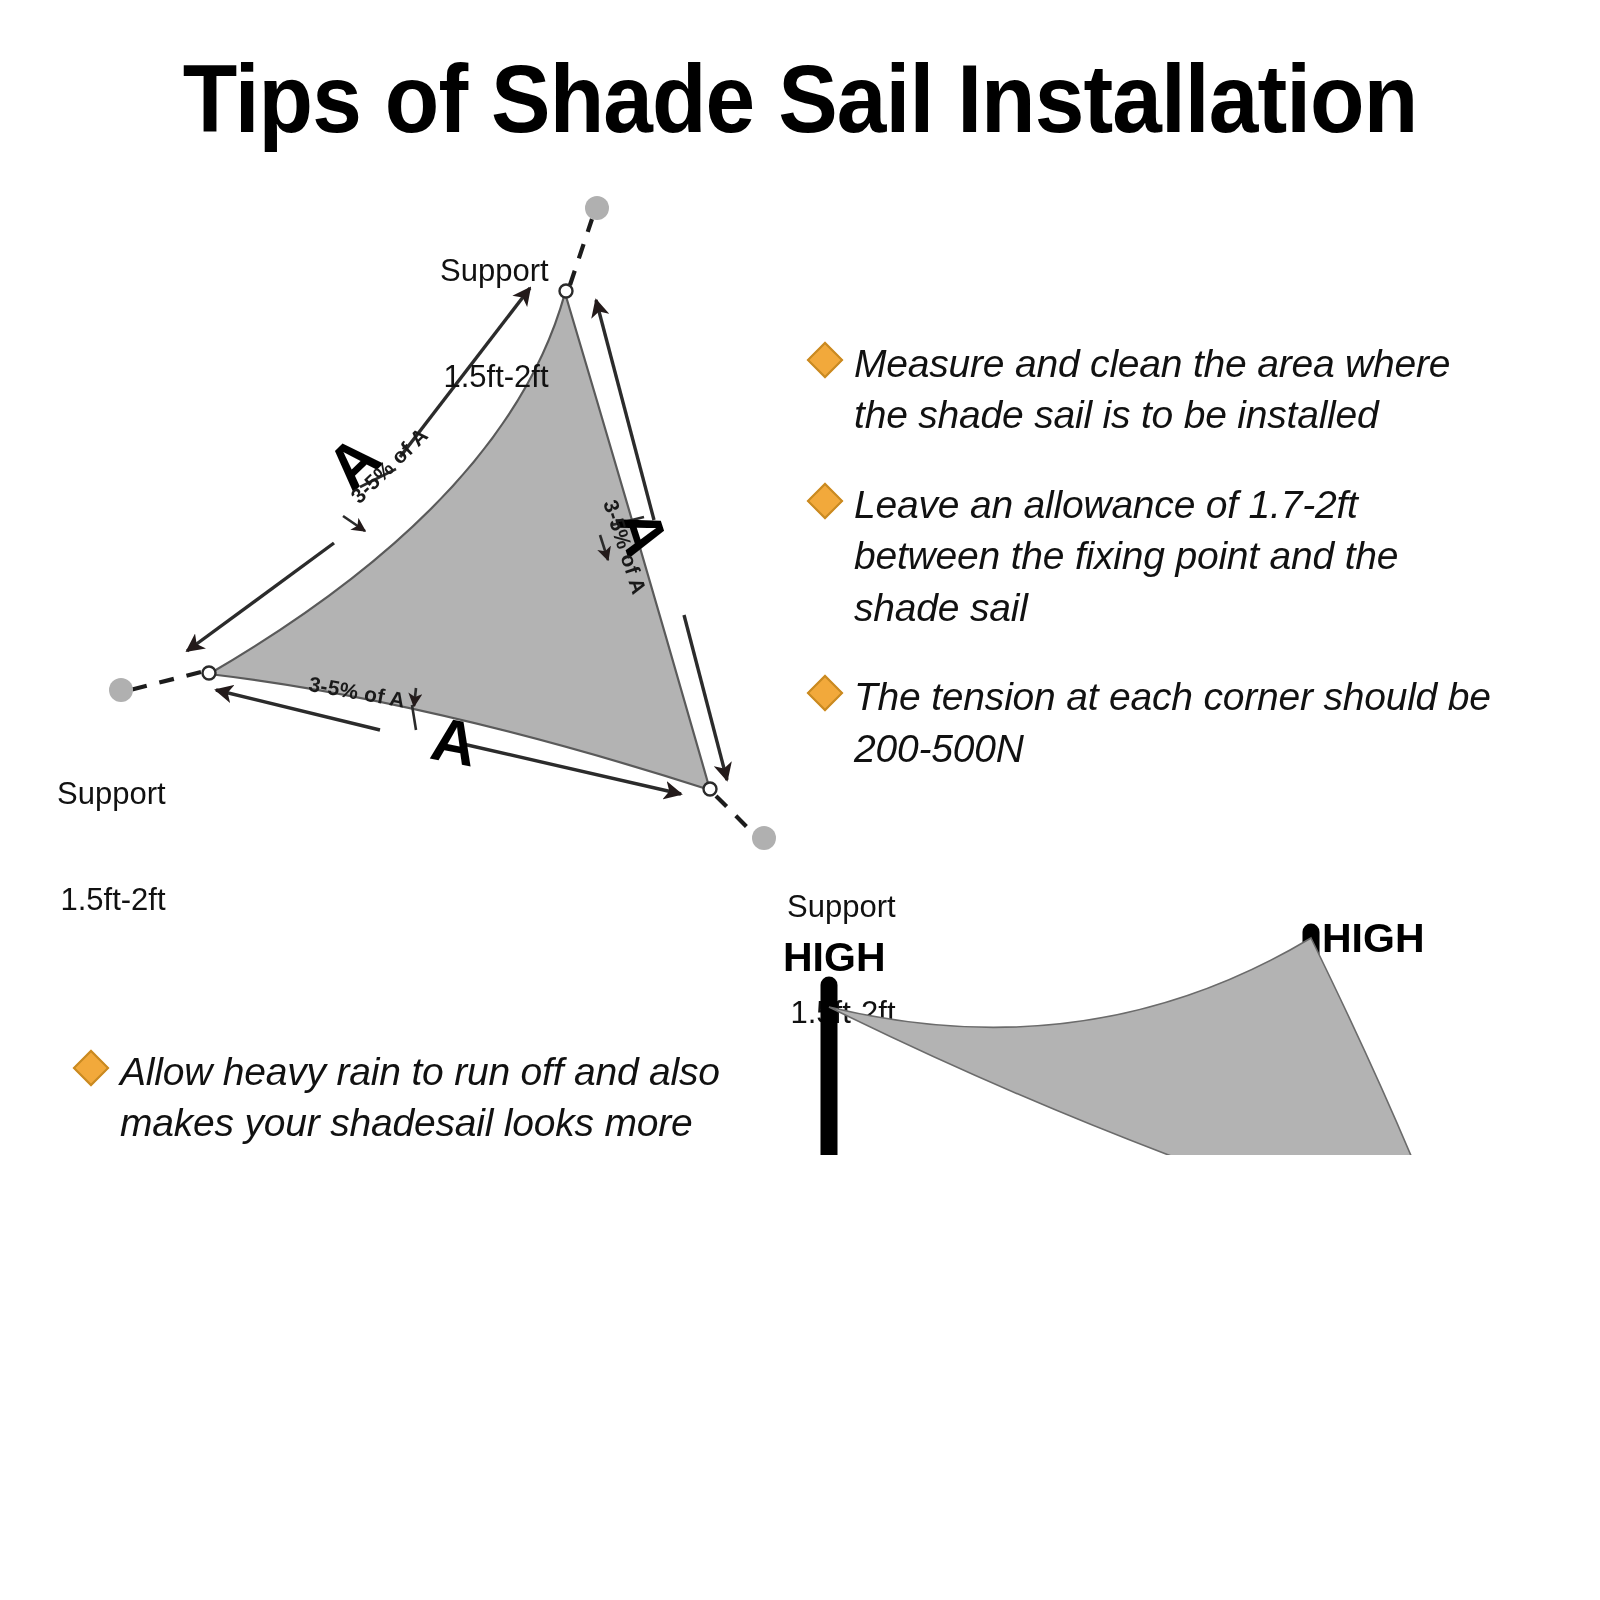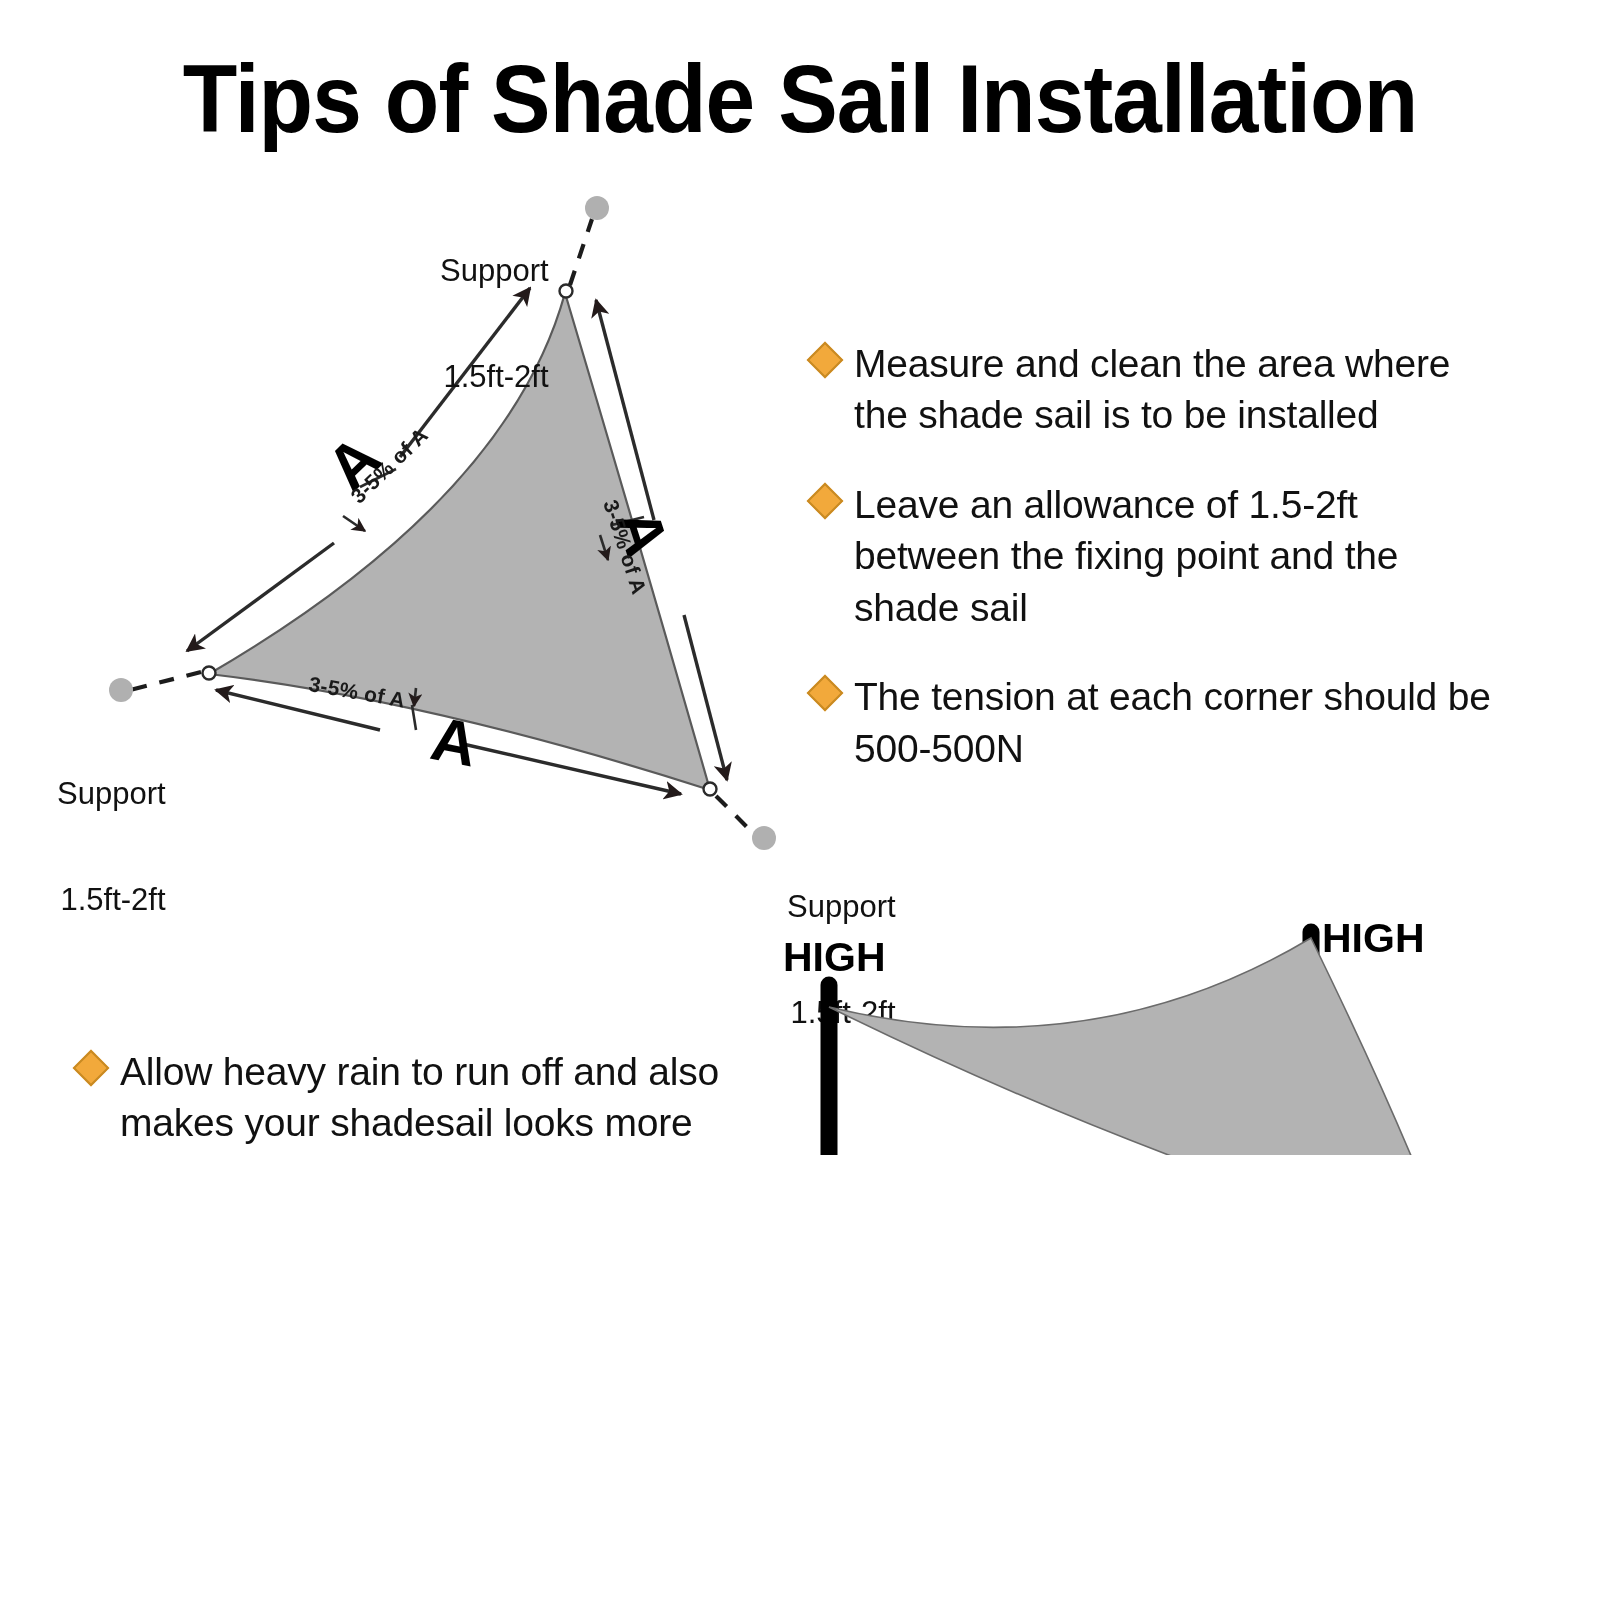--- a/index.html
+++ b/index.html
@@ -39,20 +39,21 @@
     left: 0;
     top: 0;
     width: 1600px;
     height: 1600px;
     pointer-events: none;
   }
 
   
   .bullet-list {
     position: absolute;
+    font-style: italic;
   }
   .bullet-row {
     display: flex;
     align-items: flex-start;
     margin-bottom: 26px;
   }
   .diamond {
     flex: 0 0 auto;
     width: 26px;
     height: 26px;
@@ -210,25 +211,25 @@
   <div class="dlabel pct-label" style="left:621px; top:497px; transform: rotate(72deg); transform-origin: left top;">3-5% of A</div>
   <div class="dlabel pct-label" style="left:311px; top:672px; transform: rotate(10deg); transform-origin: left top;">3-5% of A</div>
 
   <div class="bullet-list" id="bullets-right">
     <div class="bullet-row">
       <span class="diamond"></span>
       <span class="bullet-text">Measure and clean the area where the shade sail is to be installed</span>
     </div>
     <div class="bullet-row">
       <span class="diamond"></span>
-      <span class="bullet-text">Leave an allowance of 1.5-2ft between the fixing point and the shade sail</span>
-    </div>
-    <div class="bullet-row">
-      <span class="diamond"></span>
-      <span class="bullet-text">The tension at each corner should be 500-500N</span>
+      <span class="bullet-text">Leave an allowance of 1.7-2ft between the fixing point and the shade sail</span>
+    </div>
+    <div class="bullet-row">
+      <span class="diamond"></span>
+      <span class="bullet-text">The tension at each corner should be 200-500N</span>
     </div>
   </div>
 
   <div class="bullet-list" id="bullets-left">
     <div class="bullet-row">
       <span class="diamond"></span>
       <span class="bullet-text">Allow heavy rain to run off and also makes your shadesail looks more attractive</span>
     </div>
   </div>
 

